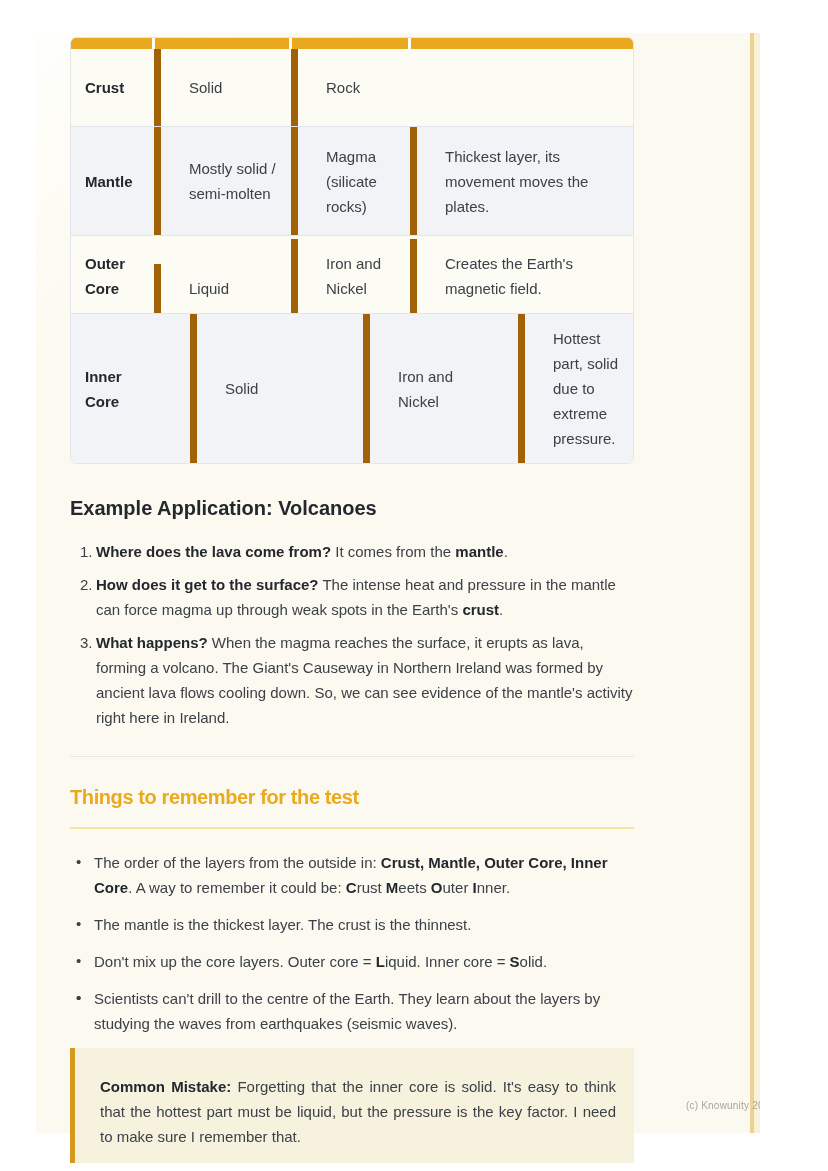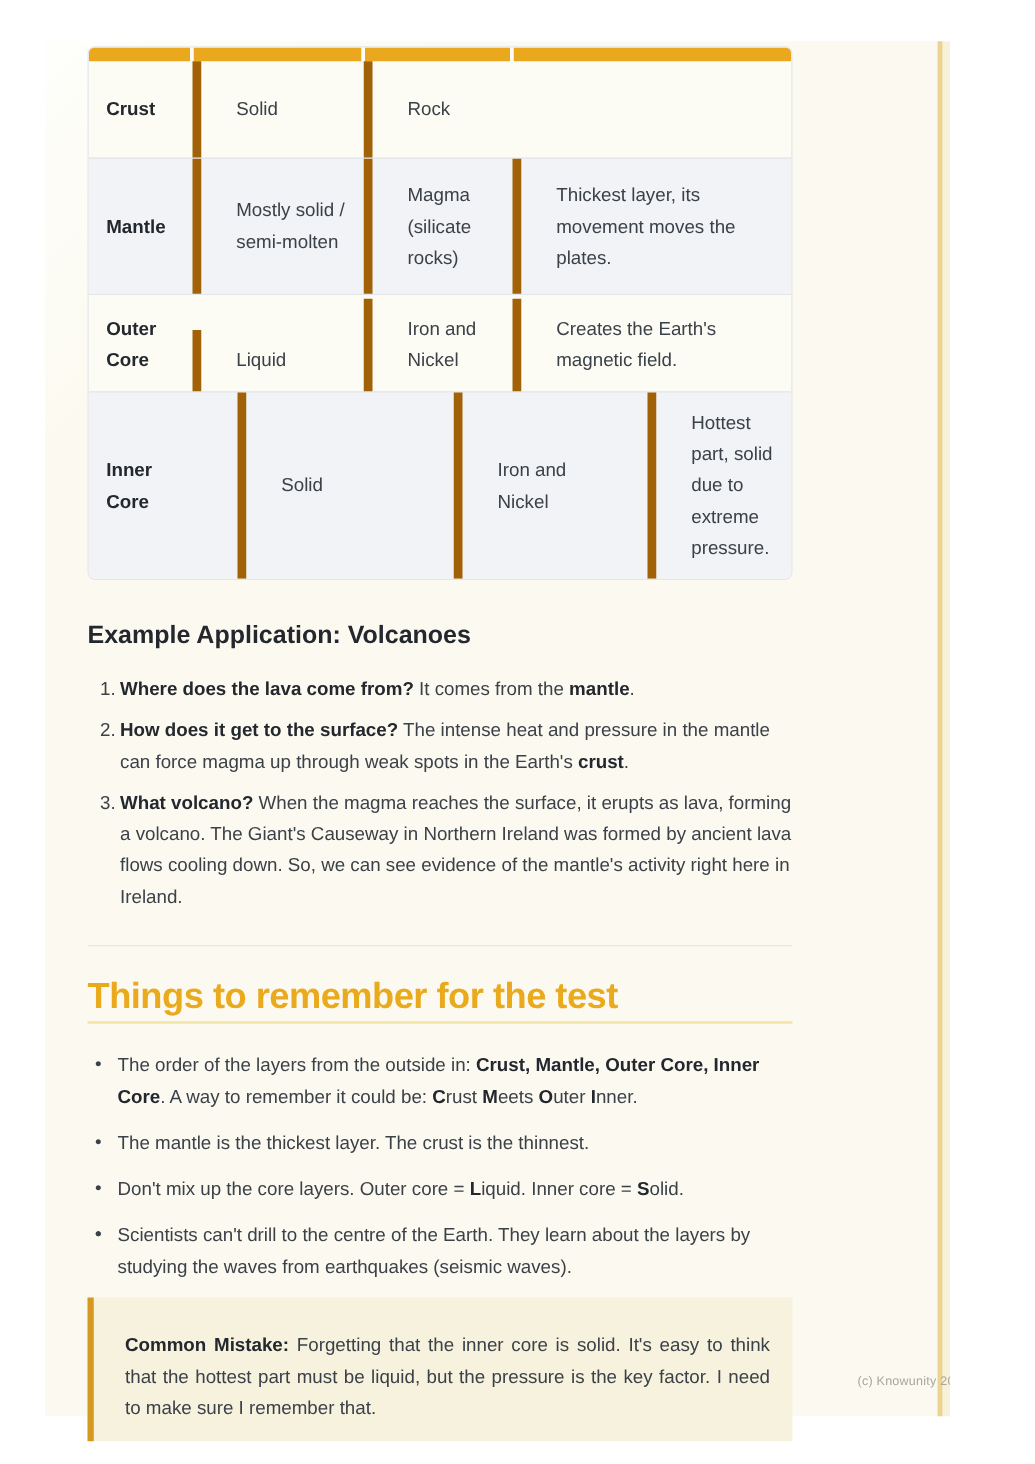--- a/index.html
+++ b/index.html
@@ -60,22 +60,22 @@
     color:var(--text-bold,#23282F);
   }
   .num-list { margin-top:18px; }
   .num-item { position:relative; padding-left:26px; font-size:15px; line-height:25px; margin-bottom:8px; }
   .num-item .marker { position:absolute; left:10px; top:0; }
   .rich b, .rich .b { font-weight:700; color:var(--text-bold,#23282F); }
 
   .divider { border:0; border-top:1px solid #E8E6DD; margin:26px 0 0 0; }
 
   .big-heading {
-    margin:21px 0 0 0; padding-bottom:1px;
-    font-size:29px; line-height:38px; font-weight:700; letter-spacing:-0.4px;
+    margin:21px 0 0 0; padding-bottom:11px;
+    font-size:20px; line-height:38px; font-weight:700; letter-spacing:-0.4px;
     color:var(--heading-gold,#EAAA1E);
     border-bottom:2px solid #F2E3A6;
   }
 
   .bullet-list { margin-top:21px; }
   .bullet-item { position:relative; padding-left:24px; font-size:15px; line-height:25px; margin-bottom:12px; }
   .bullet-item .dot { position:absolute; left:6px; top:-1px; font-size:15px; }
 
   .callout {
     margin-top:7px; box-sizing:border-box; width:564px;
@@ -139,21 +139,21 @@
       <div class="num-item">
         <span class="marker">1.</span>
         <span class="rich"><span class="b">Where does the lava come from?</span><span> It comes from the </span><span class="b">mantle</span><span>.</span></span>
       </div>
       <div class="num-item">
         <span class="marker">2.</span>
         <span class="rich"><span class="b">How does it get to the surface?</span><span> The intense heat and pressure in the mantle can force magma up through weak spots in the Earth's </span><span class="b">crust</span><span>.</span></span>
       </div>
       <div class="num-item">
         <span class="marker">3.</span>
-        <span class="rich"><span class="b">What volcano?</span><span> When the magma reaches the surface, it erupts as lava, forming a volcano. The Giant's Causeway in Northern Ireland was formed by ancient lava flows cooling down. So, we can see evidence of the mantle's activity right here in Ireland.</span></span>
+        <span class="rich"><span class="b">What happens?</span><span> When the magma reaches the surface, it erupts as lava, forming a volcano. The Giant's Causeway in Northern Ireland was formed by ancient lava flows cooling down. So, we can see evidence of the mantle's activity right here in Ireland.</span></span>
       </div>
     </div>
 
     <hr class="divider">
 
     <h1 class="big-heading">Things to remember for the test</h1>
 
     <div class="bullet-list">
       <div class="bullet-item">
         <span class="dot">•</span>

